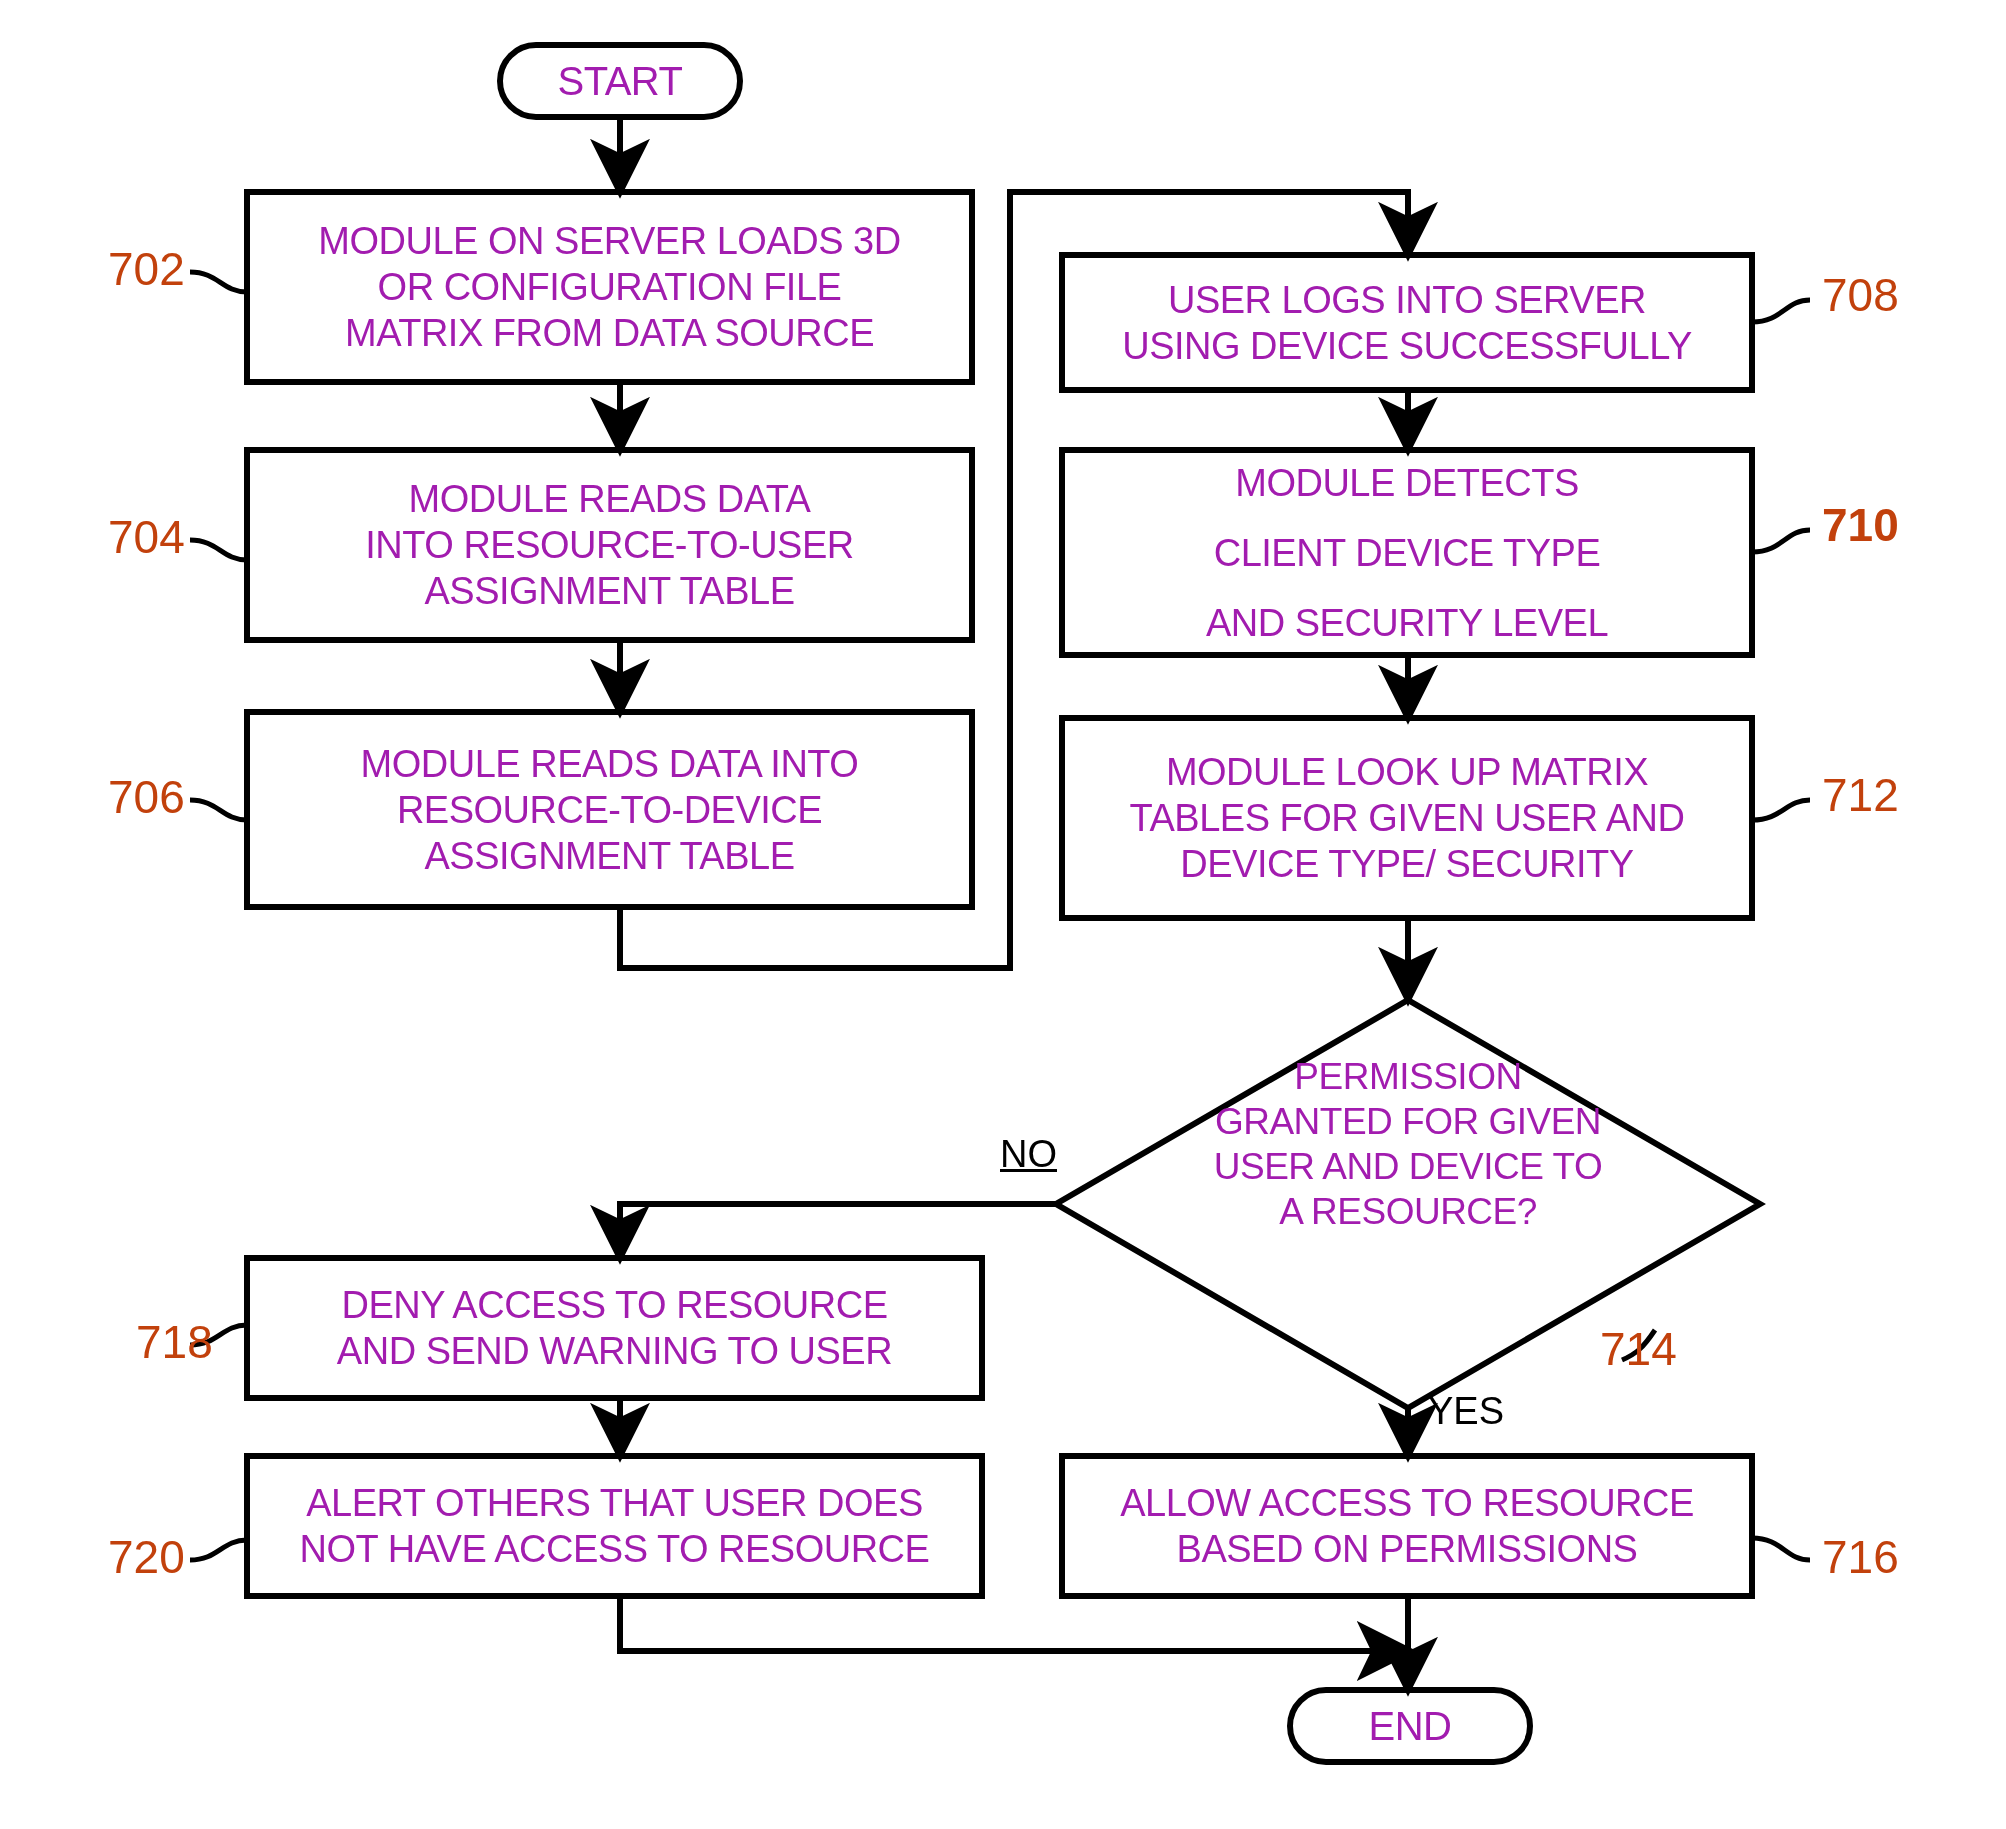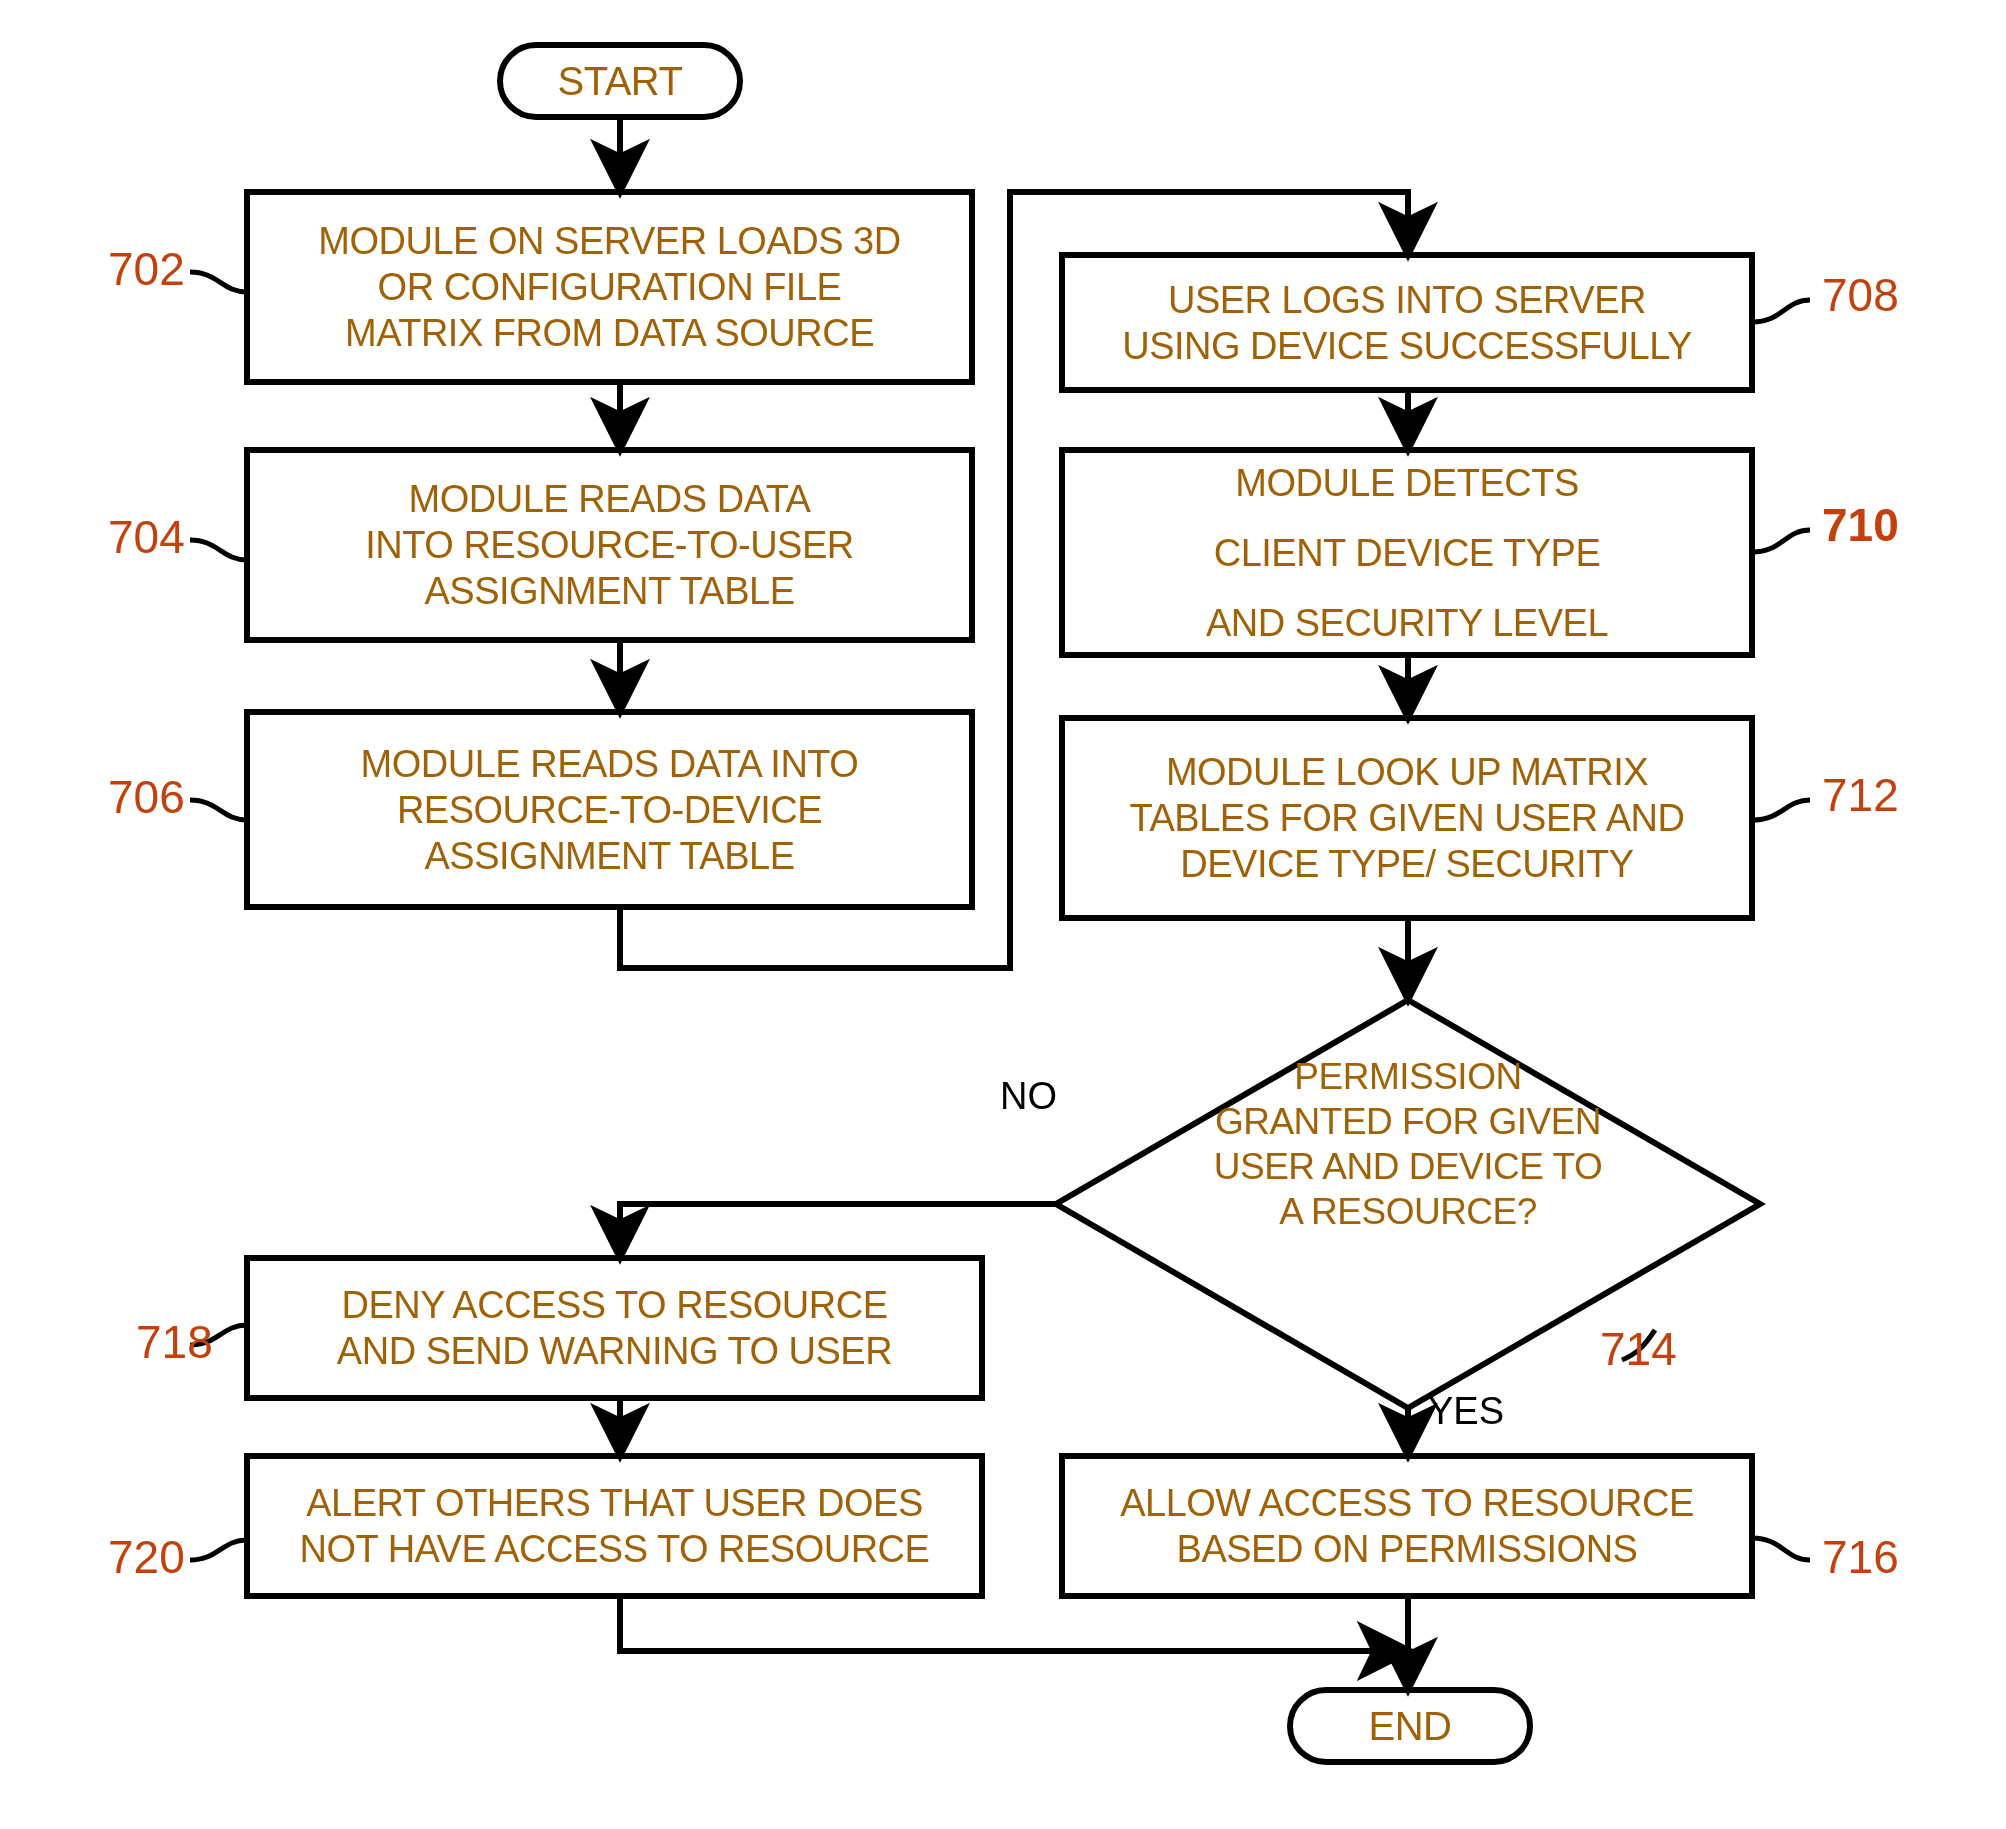--- a/index.html
+++ b/index.html
@@ -22,21 +22,21 @@
     top: 0;
     width: 2006px;
     height: 1829px;
   }
   .node-text {
     position: absolute;
     display: flex;
     flex-direction: column;
     align-items: center;
     justify-content: center;
-    color: #a16207;
+    color: #a21caf;
     font-family: "Liberation Sans", sans-serif;
     letter-spacing: -0.5px;
     pointer-events: none;
   }
   .node-text .line {
     display: block;
     white-space: nowrap;
   }
   .proc-text {
     font-size: 38px;
@@ -215,16 +215,16 @@
   <div class="ref-label" style="left:108px; top:510px;">704</div>
   <div class="ref-label" style="left:108px; top:770px;">706</div>
   <div class="ref-label" style="left:1822px; top:268px;">708</div>
   <div class="ref-label" style="left:1822px; top:498px;font-weight:bold;">710</div>
   <div class="ref-label" style="left:1822px; top:768px;">712</div>
   <div class="ref-label" style="left:1600px; top:1322px;">714</div>
   <div class="ref-label" style="left:1822px; top:1530px;">716</div>
   <div class="ref-label" style="left:108px; top:1315px;margin-left:28px;">718</div>
   <div class="ref-label" style="left:108px; top:1530px;">720</div>
 
-  <div class="edge-label" style="left:1000px; top:1075px;">NO</div>
+  <div class="edge-label" style="left:1000px; top:1133px;text-decoration:underline;">NO</div>
   <div class="edge-label" style="left:1428px; top:1390px;">YES</div>
 
 </div>
 
 </body></html>

